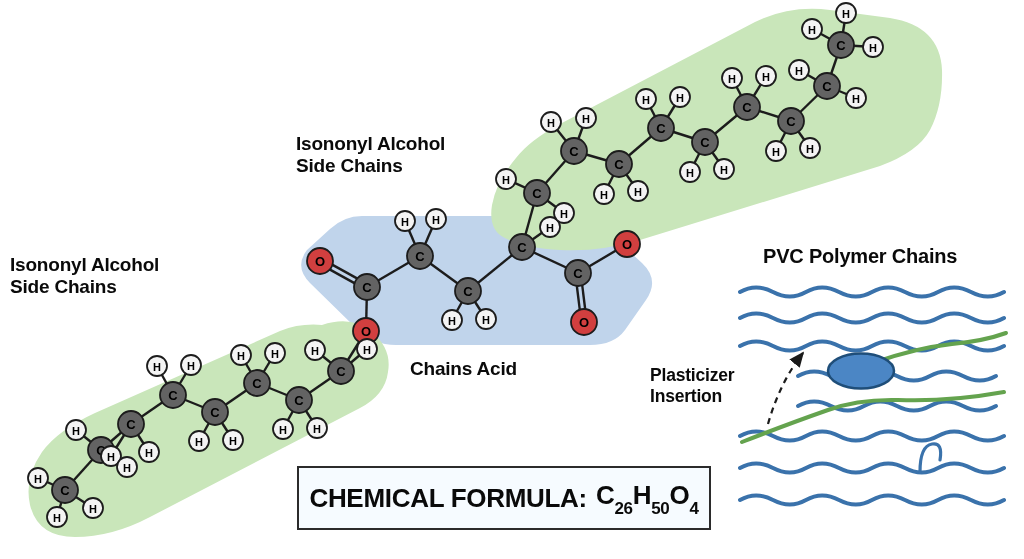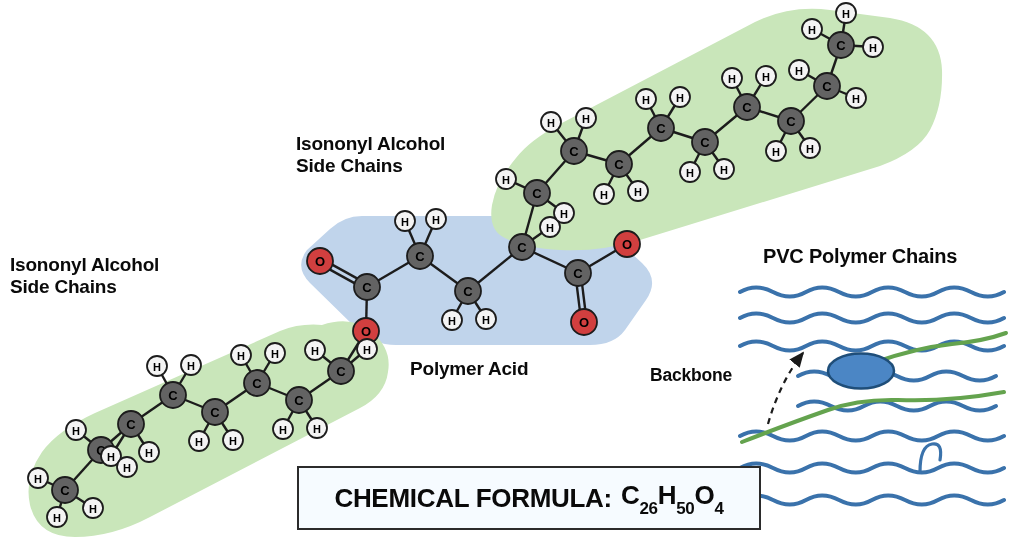--- a/index.html
+++ b/index.html
@@ -16,21 +16,21 @@
   .insert-arrow{stroke:var(--arrow,#1c1c1c);stroke-width:2.2;fill:none;stroke-dasharray:6 5;}
   .bond{stroke:var(--bond,#1c1c1c);stroke-width:2.4;}
   .atom-circle{stroke:var(--atom-outline,#1c1c1c);stroke-width:1.8;}
   .atom-text{font-family:"Liberation Sans",sans-serif;font-weight:700;fill:#000;
     text-anchor:middle;dominant-baseline:central;pointer-events:none;}
   .label{
     position:absolute;text-align:left;font-weight:700;line-height:1.18;
     color:var(--text,#0a0a0a);letter-spacing:-0.2px;
   }
   .formula-box{
-    position:absolute;left:297px;top:466px;width:464px;height:64px;
+    position:absolute;left:297px;top:466px;width:414px;height:64px;
     background:var(--box-bg,#f6fbff);border:2.5px solid var(--box-border,#2b2b2b);
     box-sizing:border-box;display:flex;align-items:center;justify-content:center;
     font-weight:700;font-size:26px;color:var(--text,#0a0a0a);letter-spacing:-0.3px;
   }
   .formula-box .gap{width:9px;display:inline-block;}
   .formula-box sub{font-size:17px;font-weight:700;position:relative;bottom:-3px;left:0px;}
 </style>
 </head>
 <body>
 
@@ -407,29 +407,30 @@
     <div>Isononyl Alcohol</div>
     <div>Side Chains</div>
   </div>
 
   <div class="label" style="left:10px;top:254px;width:236px;font-size:19px;">
     <div>Isononyl Alcohol</div>
     <div>Side Chains</div>
   </div>
 
   <div class="label" style="left:410px;top:358px;width:222px;font-size:19px;">
-    <div>Polymer Acid</div>
+    <div>Chains Acid</div>
   </div>
 
   <div class="label" style="left:763px;top:245px;width:250px;font-size:20px;">
     <div>PVC Polymer Chains</div>
   </div>
 
   <div class="label" style="left:650px;top:365px;width:146px;font-size:17.5px;">
-    <div>Backbone</div>
+    <div>Plasticizer</div>
+    <div>Insertion</div>
   </div>
 
   <div class="formula-box">
     <span>CHEMICAL FORMULA:</span>
     <span class="gap"></span>
     <span id="formula-terms"><span>C</span><sub>26</sub><span>H</span><sub>50</sub><span>O</span><sub>4</sub></span>
   </div>
 
 </div>
 

